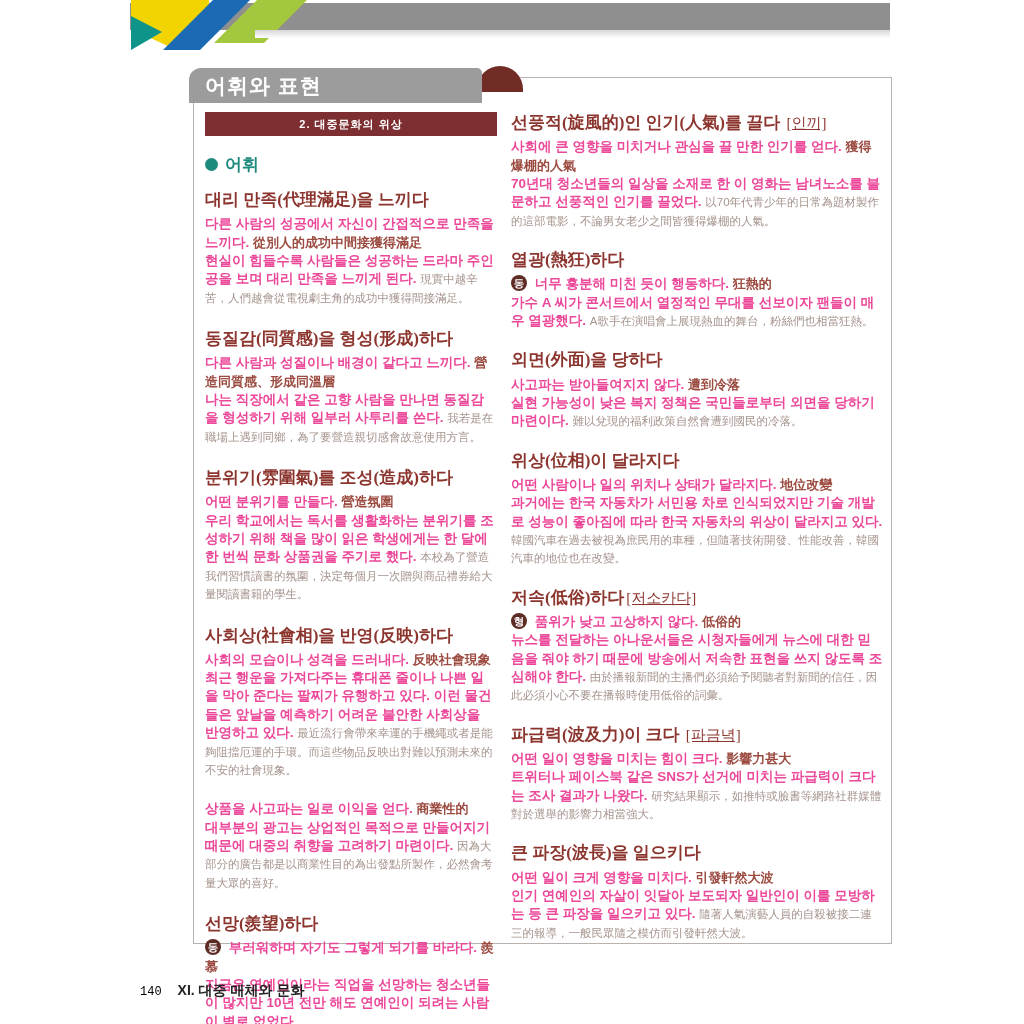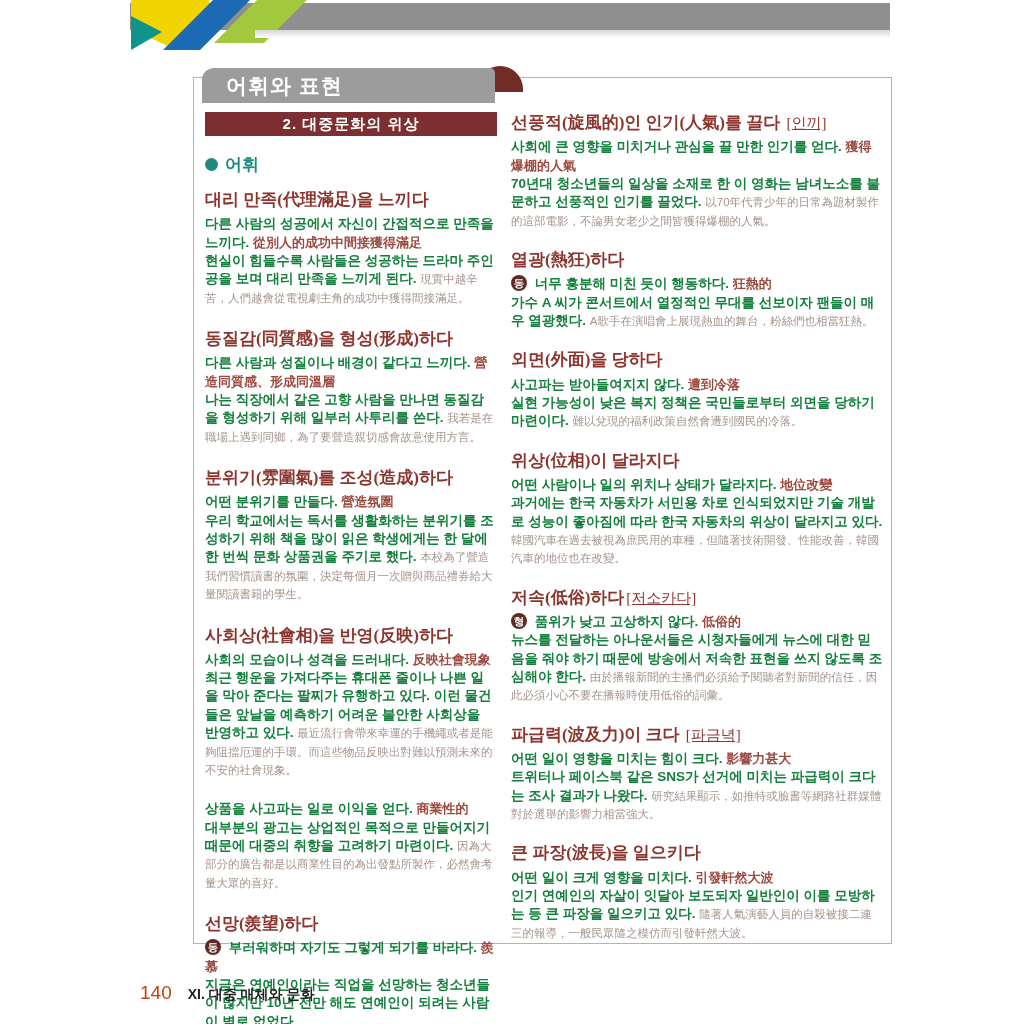--- a/index.html
+++ b/index.html
@@ -6,56 +6,56 @@
   body{
     width:1024px;height:1024px;position:relative;overflow:hidden;
     background:#ffffff;font-family:"Liberation Sans",sans-serif;
     -webkit-font-smoothing:antialiased;
   }
   
   .top-deco{position:absolute;left:0;top:0;width:1024px;height:70px;}
   .bar-shadow{position:absolute;left:255px;top:30px;width:635px;height:8px;
     background:linear-gradient(#d6d6d6,#ffffff);}
   
-  .banner{position:absolute;left:202px;top:68px;width:293px;height:35px;
+  .banner{position:absolute;left:189px;top:68px;width:293px;height:35px;
     background:#9c9c9c;border-radius:12px 5px 0 0;color:#ffffff;
-    font-weight:bold;font-size:21px;line-height:35px;padding-left:24px;
+    font-weight:bold;font-size:21px;line-height:35px;padding-left:16px;
     box-sizing:border-box;z-index:4;letter-spacing:1px;}
   .dome{position:absolute;left:477px;top:66px;width:46px;height:26px;
     background:#722c26;border-radius:24px 24px 0 0;z-index:3;}
   
   .content-box{position:absolute;left:193px;top:77px;width:699px;height:867px;
     border:1px solid #b7b2ae;background:#ffffff;box-sizing:border-box;z-index:1;}
   .cols{position:absolute;left:205px;top:112px;width:678px;display:flex;gap:14px;z-index:2;}
   .col-left{width:292px;flex:none;}
   .col-right{width:372px;flex:none;}
   
   .section-bar{width:292px;height:24px;background:#7d2e31;color:#ffffff;
-    font-weight:bold;font-size:15px;line-height:24px;text-align:center;
+    font-weight:bold;font-size:11px;line-height:24px;text-align:center;
     margin-bottom:17px;letter-spacing:1px;}
   
   .vocab-head{display:flex;align-items:center;margin-bottom:13px;}
   .vocab-dot{width:13px;height:13px;border-radius:50%;background:#1e8a7e;margin-right:7px;}
   .vocab-label{color:#1e8a7e;font-weight:bold;font-size:17px;}
   
   .entry{margin-bottom:21px;}
   .col-right .entry{margin-bottom:19px;}
   .headword{margin:0 0 5px 0;font-family:"Liberation Serif",serif;
     font-weight:bold;font-size:17px;color:#8c352e;line-height:1.25;}
   .phon{font-weight:normal;font-size:15px;margin-left:2px;text-decoration:underline;}
   .def,.ex{margin:0;font-size:13.5px;line-height:1.36;}
-  .ko{color:#15803d;font-weight:bold;}
+  .ko{color:#ec4899;font-weight:bold;}
   .zh{color:#9c4b41;font-weight:bold;font-size:13px;}
   .zh-ex{color:#a6948e;font-weight:normal;font-size:11.5px;}
   .badge{display:inline-block;width:16px;height:16px;border-radius:50%;
     background:#5d2a24;color:#ffffff;font-size:10.5px;line-height:16px;
     text-align:center;font-weight:bold;margin-right:4px;vertical-align:1px;}
   
   .footer{position:absolute;left:140px;top:982px;display:flex;align-items:baseline;z-index:2;}
-  .page-num{font-family:Liberation Sans, sans-serif;font-size:19px;color:#c2410c;}
+  .page-num{font-family:Liberation Mono, monospace;font-size:12px;color:#000000;}
   .chapter{font-size:14px;font-weight:bold;color:#222;margin-left:16px;}
 </style>
 </head>
 <body>
 
 <svg class="top-deco" viewBox="0 0 1024 70">
   <rect x="130" y="3" width="760" height="27" fill="#8f8f8f"></rect>
   <polygon points="131,0 209,0 209,29 170,47 131,29" fill="#f3d403"></polygon>
   <polygon points="131,16 162,32 131,50" fill="#0e9488"></polygon>
   <polygon points="163,50 213,0 250,0 200,50" fill="#1b6ab3"></polygon>

